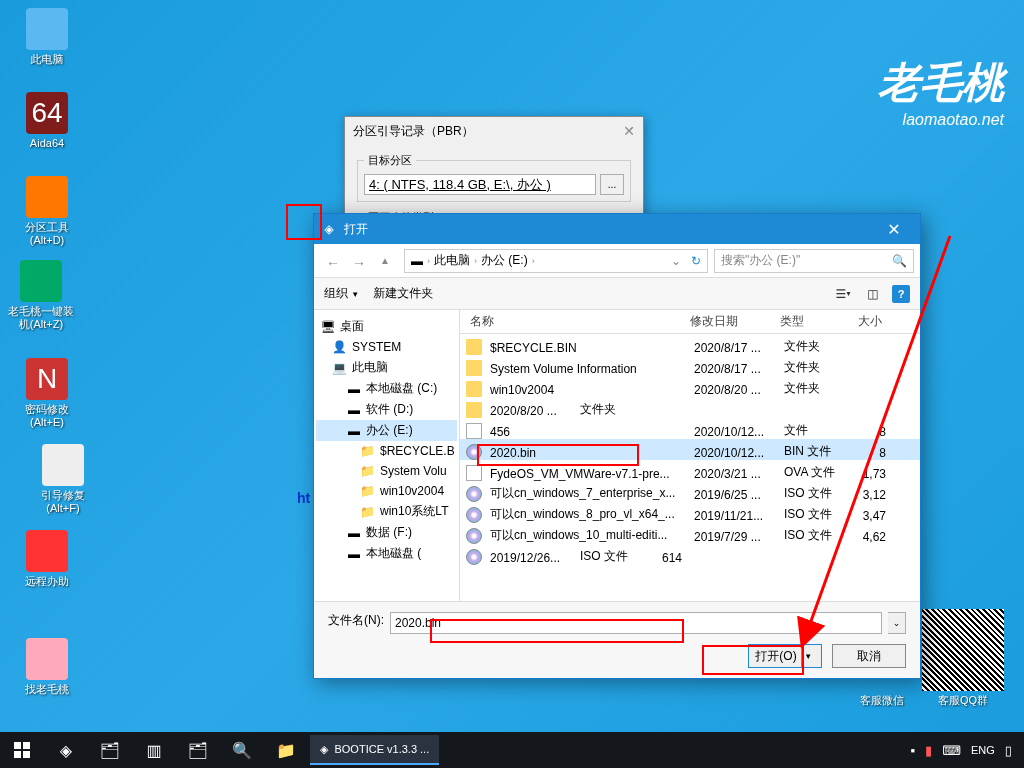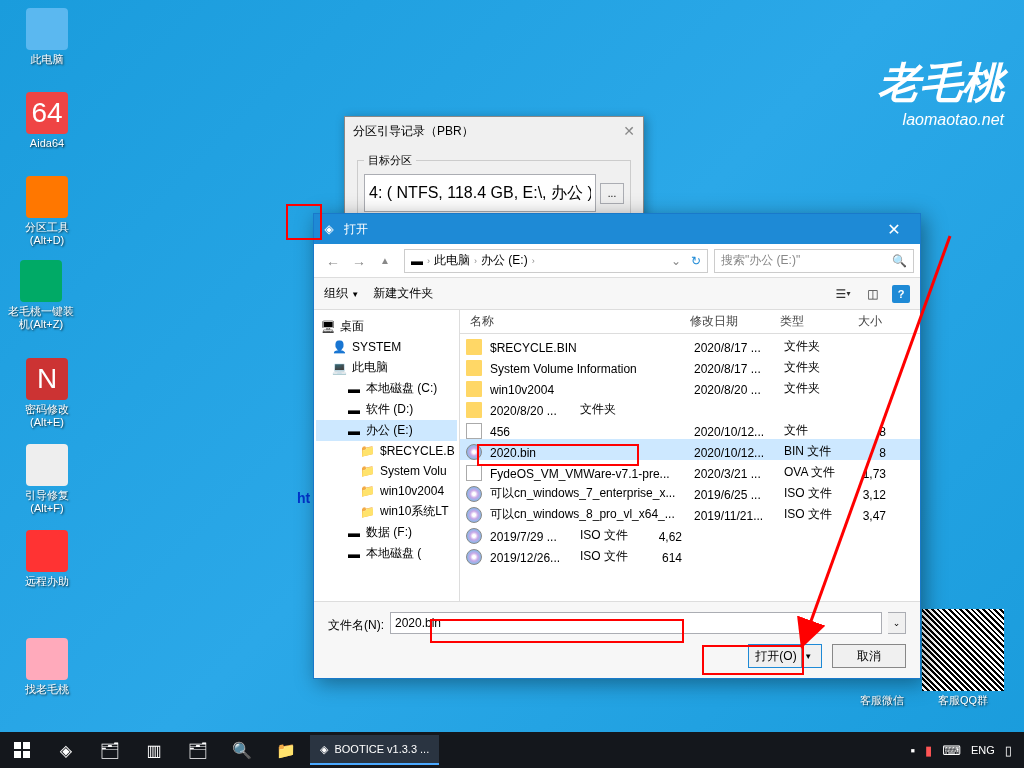--- a/index.html
+++ b/index.html
@@ -22,21 +22,21 @@
 .mini-qr { position: absolute; bottom: 60px; text-align: center; }
 
 
 .pbr-win { position: absolute; left: 344px; top: 116px; width: 300px; background: #f0f0f0; border: 1px solid #888; box-shadow: 2px 2px 10px rgba(0,0,0,0.3); }
 .pbr-title { height: 28px; display: flex; align-items: center; padding: 0 8px; font-size: 12px; }
 .pbr-title .close { margin-left: auto; color: #888; font-size: 14px; }
 .pbr-body { padding: 8px 12px; font-size: 12px; }
 .pbr-body fieldset { border: 1px solid #ccc; padding: 6px; margin-bottom: 8px; }
 .pbr-body legend { font-size: 11px; padding: 0 4px; }
 .pbr-sel { display: flex; align-items: center; }
-.pbr-sel input { flex: 1; border: 1px solid #abadb3; height: 21px; padding: 18px 4px; font-size: 16px; }
+.pbr-sel input { flex: 1; border: 1px solid #abadb3; height: 21px; padding: 9px 4px; font-size: 13px; text-decoration: underline; }
 .pbr-sel button { width: 24px; height: 21px; margin-left: 4px; border: 1px solid #abadb3; background: #f0f0f0; font-size: 10px; }
 
 
 .ht-mark { position: absolute; left: 297px; top: 490px; color: #0033cc; font-size: 14px; font-weight: bold; }
 
 
 .open-dlg { position: absolute; left: 313px; top: 213px; width: 608px; height: 466px; background: #fff; border: 1px solid #1979ca; box-shadow: 4px 4px 20px rgba(0,0,0,0.4); display: flex; flex-direction: column; }
 .dlg-title { height: 30px; background: #1e8ad6; color: white; display: flex; align-items: center; padding: 0 6px; font-size: 12px; }
 .dlg-title .ico-diamond { width: 18px; height: 18px; margin-right: 6px; display: inline-flex; align-items: center; justify-content: center; }
 .dlg-title .close { margin-left: auto; width: 40px; height: 30px; display: flex; align-items: center; justify-content: center; font-size: 16px; }
@@ -65,21 +65,21 @@
 .fl-rows { flex: 1; overflow: hidden; }
 .fl-row { display: flex; align-items: flex-end; height: 21px; padding-left: 6px; }
 .fl-row.sel { background: #cde8ff; }
 .fl-row .fico { width: 16px; height: 16px; margin-right: 4px; display: inline-flex; align-items: center; justify-content: center; font-size: 11px; flex-shrink: 0; }
 .fl-row > div { padding: 0 4px; overflow: hidden; text-overflow: ellipsis; white-space: nowrap; }
 .fico.folder { background: #ffd766; border-radius: 1px; }
 .fico.file { border: 1px solid #aaa; background: white; }
 .fico.disc { border-radius: 50%; background: radial-gradient(circle, #fff 15%, #c8a8e8 40%, #8bb8e8 70%); border: 1px solid #888; }
 
 .dlg-bottom { border-top: 1px solid #ddd; padding: 10px 14px; font-size: 12px; background: #f7f7f7; }
-.fn-row { display: flex; align-items: flex-end; gap: 6px; margin-bottom: 10px; }
+.fn-row { display: flex; align-items: flex-start; gap: 6px; margin-bottom: 10px; }
 .fn-row label { white-space: nowrap; }
 .fn-row input { flex: 1; border: 1px solid #abadb3; height: 22px; padding: 0 4px; font-size: 12px; }
 .fn-row .combo { width: 18px; height: 22px; border: 1px solid #abadb3; border-left: none; background: #f0f0f0; display: flex; align-items: center; justify-content: center; font-size: 9px; }
 .btn-row { display: flex; justify-content: flex-end; gap: 10px; }
 .btn { min-width: 74px; height: 24px; border: 1px solid #888; background: #f0f0f0; font-size: 12px; display: flex; align-items: center; justify-content: center; position: relative; }
 .btn .drop { border-left: 1px solid #888; width: 14px; height: 100%; display: flex; align-items: center; justify-content: center; font-size: 8px; margin-left: 4px; }
 
 
 .red-box { position: absolute; border: 2px solid #ff0000; pointer-events: none; }
 .red-arrow { position: absolute; pointer-events: none; }
@@ -95,36 +95,36 @@
 </style>
 </head>
 <body>
 
 <div id="desk-icons">
     <div class="desktop-icon" style="left: 12px; top: 8px;">
       <div class="ico" style="background:#5bb8f0"></div>
       <div class="lbl">此电脑</div>
     </div>
     <div class="desktop-icon" style="left: 12px; top: 92px;">
-      <div class="ico" style="background:#ef4444">64</div>
+      <div class="ico" style="background:#7f1d1d">64</div>
       <div class="lbl">Aida64</div>
     </div>
     <div class="desktop-icon" style="left: 12px; top: 176px;">
       <div class="ico" style="background:#ff7700"></div>
       <div class="lbl">分区工具(Alt+D)</div>
     </div>
     <div class="desktop-icon" style="left: 6px; top: 260px;">
       <div class="ico" style="background:#00aa66"></div>
       <div class="lbl">老毛桃一键装机(Alt+Z)</div>
     </div>
     <div class="desktop-icon" style="left: 12px; top: 358px;">
       <div class="ico" style="background:#cc3333">N</div>
       <div class="lbl">密码修改(Alt+E)</div>
     </div>
-    <div class="desktop-icon" style="left: 12px; top: 444px;">
+    <div class="desktop-icon" style="left: 28px; top: 444px;">
       <div class="ico" style="background:#eeeeee"></div>
       <div class="lbl">引导修复(Alt+F)</div>
     </div>
     <div class="desktop-icon" style="left: 12px; top: 530px;">
       <div class="ico" style="background:#ff3333"></div>
       <div class="lbl">远程办助</div>
     </div>
     <div class="desktop-icon" style="left: 12px; top: 638px;">
       <div class="ico" style="background:#ffaabb"></div>
       <div class="lbl">找老毛桃</div>
@@ -315,20 +315,21 @@
           </div>
           <div class="fl-row">
             <span class="fico disc"></span>
             <div class="col-name" style="width:204px">可以cn_windows_8_pro_vl_x64_...</div>
             <div class="col-date">2019/11/21...</div>
             <div class="col-type">ISO 文件</div>
             <div class="col-size">3,47</div>
           </div>
           <div class="fl-row">
             <span class="fico disc"></span>
+            <div class="col-name" style="width:204px">可以cn_windows_10_multi-editi...</div>
             <div class="col-date">2019/7/29 ...</div>
             <div class="col-type">ISO 文件</div>
             <div class="col-size">4,62</div>
           </div>
           <div class="fl-row">
             <span class="fico disc"></span>
             <div class="col-date">2019/12/26...</div>
             <div class="col-type">ISO 文件</div>
             <div class="col-size">614</div>
           </div>

